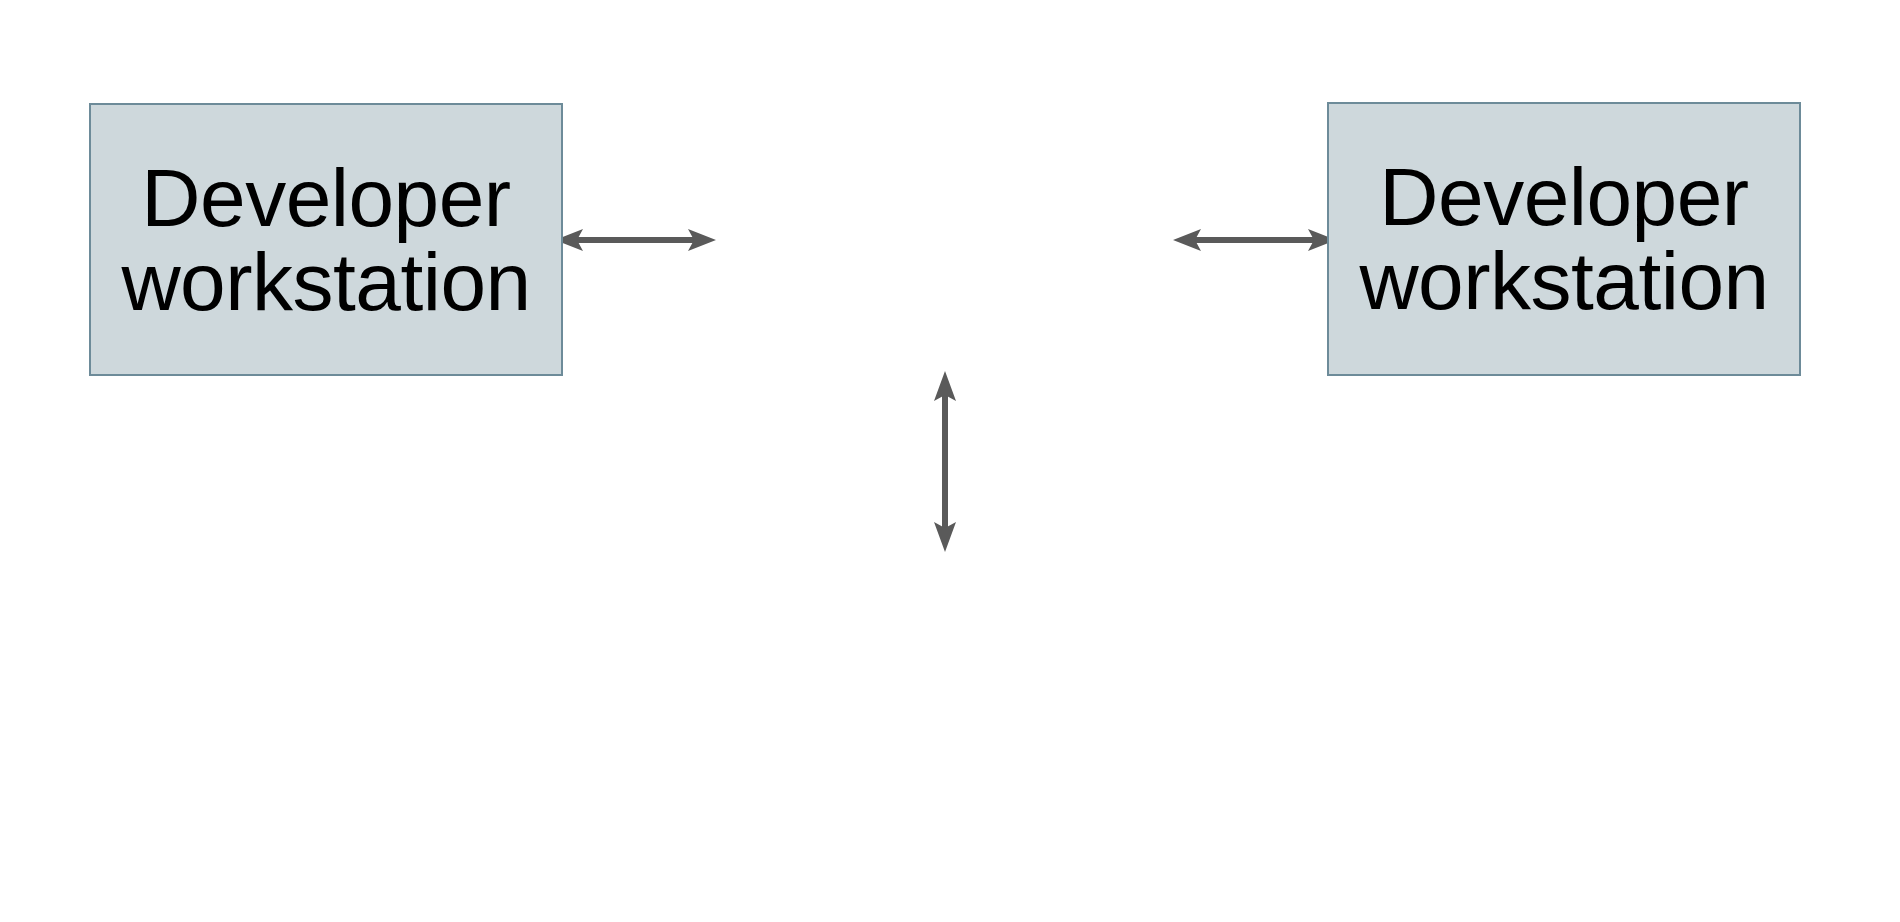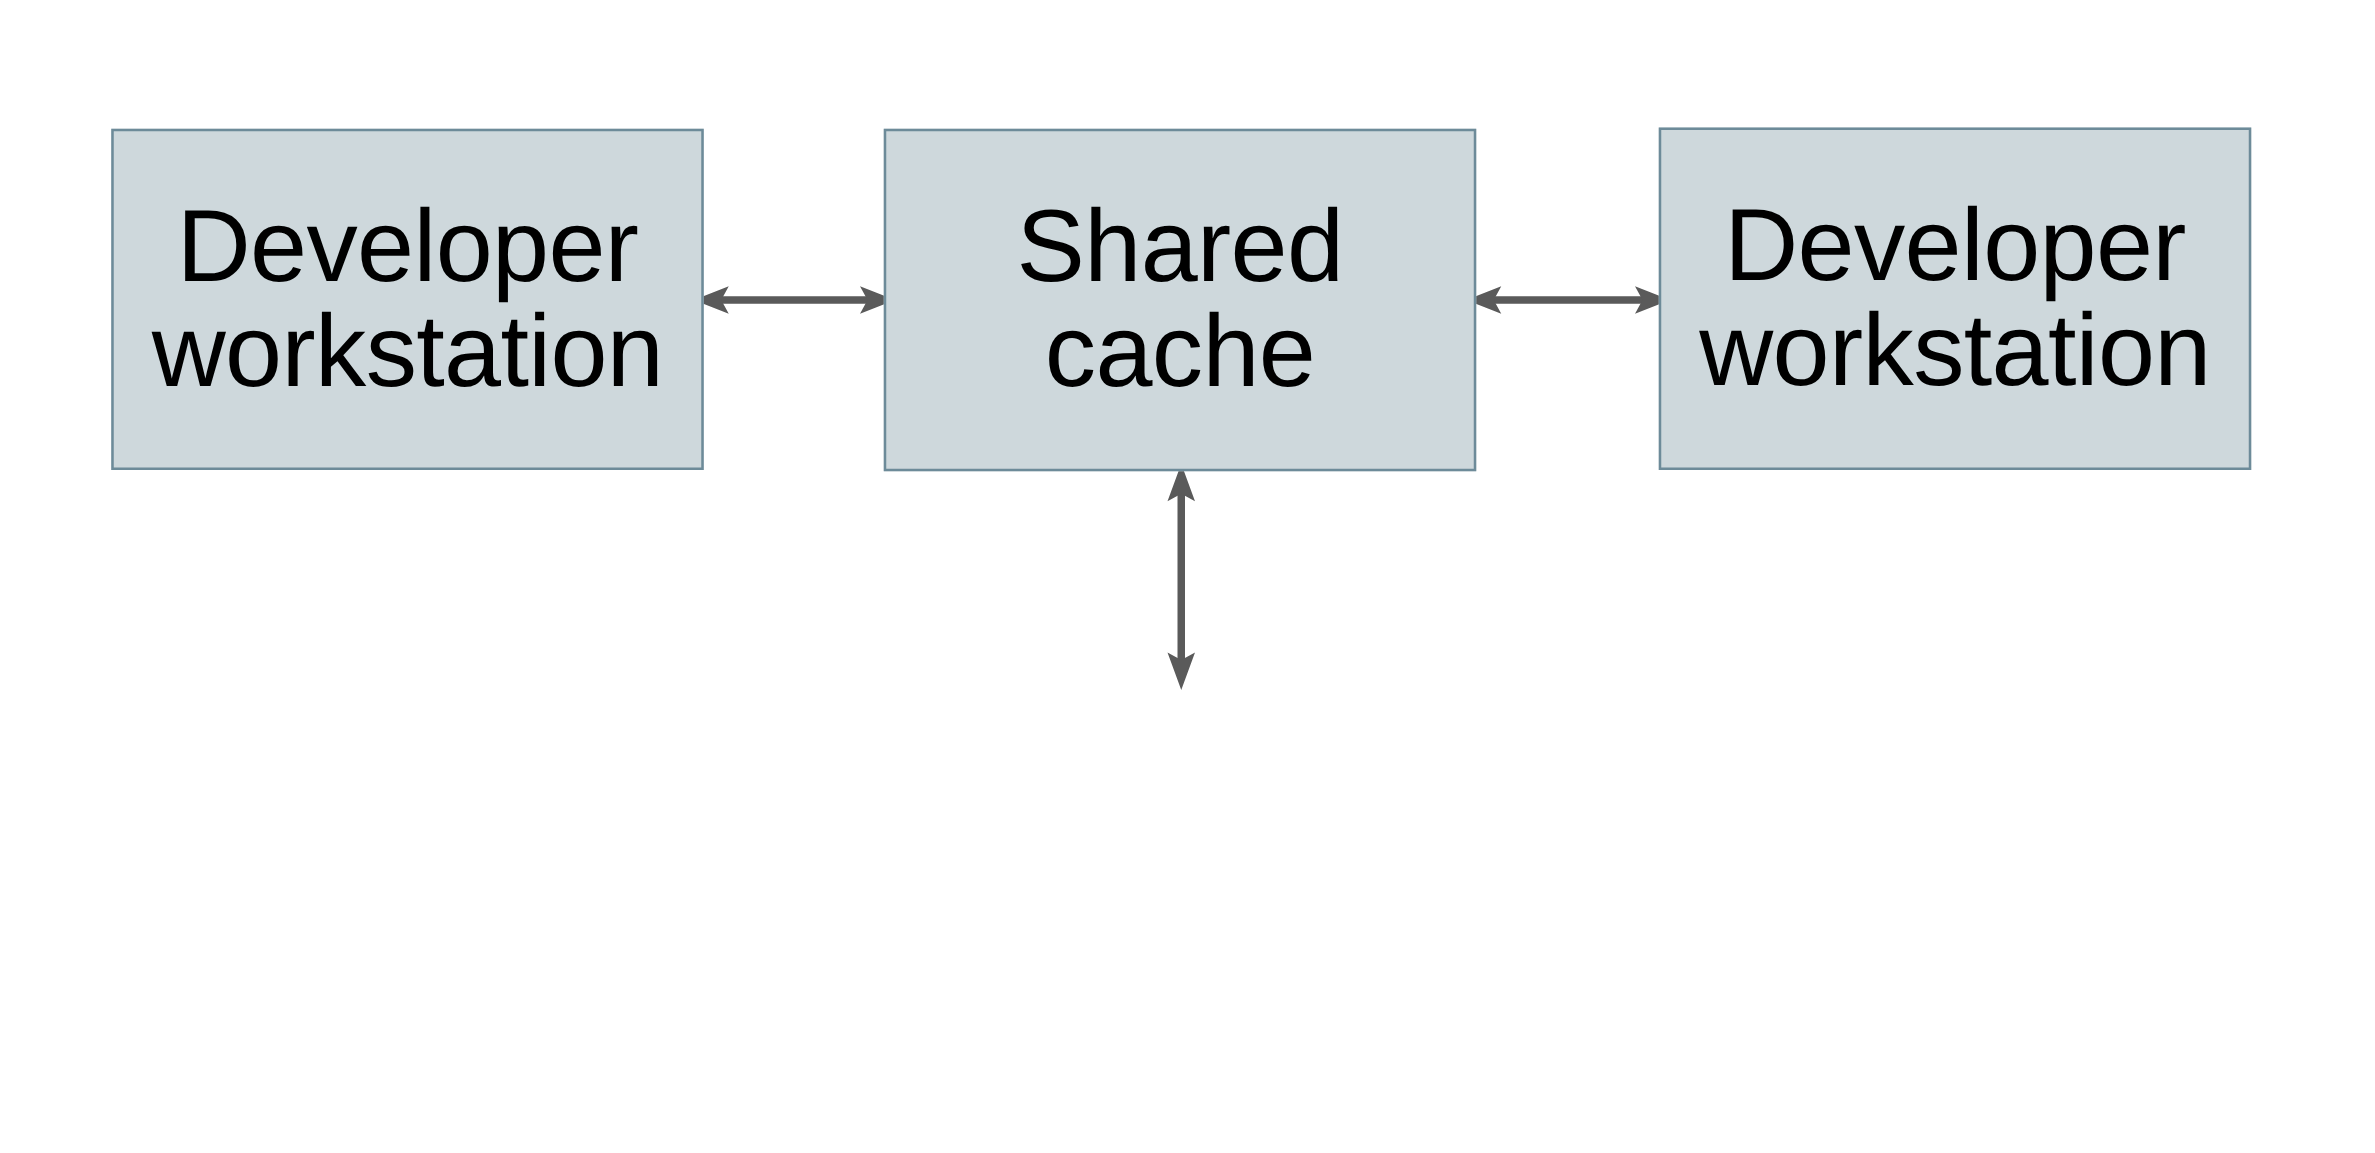--- a/index.html
+++ b/index.html
@@ -78,24 +78,20 @@
       <path d="M 35 2 L 24 32 L 35 26 L 46 32 Z"></path>
       <path d="M 35 183 L 24 153 L 35 159 L 46 153 Z"></path>
     </g>
   </svg>
 
   <div class="node" id="node-dev-left">
     <span class="node-label">Developer
 workstation</span>
   </div>
 
-  <div class="node" id="node-cache">
-    <span class="node-label">Shared
-cache</span>
-  </div>
 
   <div class="node" id="node-dev-right">
     <span class="node-label">Developer
 workstation</span>
   </div>
 
 
 </div>
 
 </body></html>

